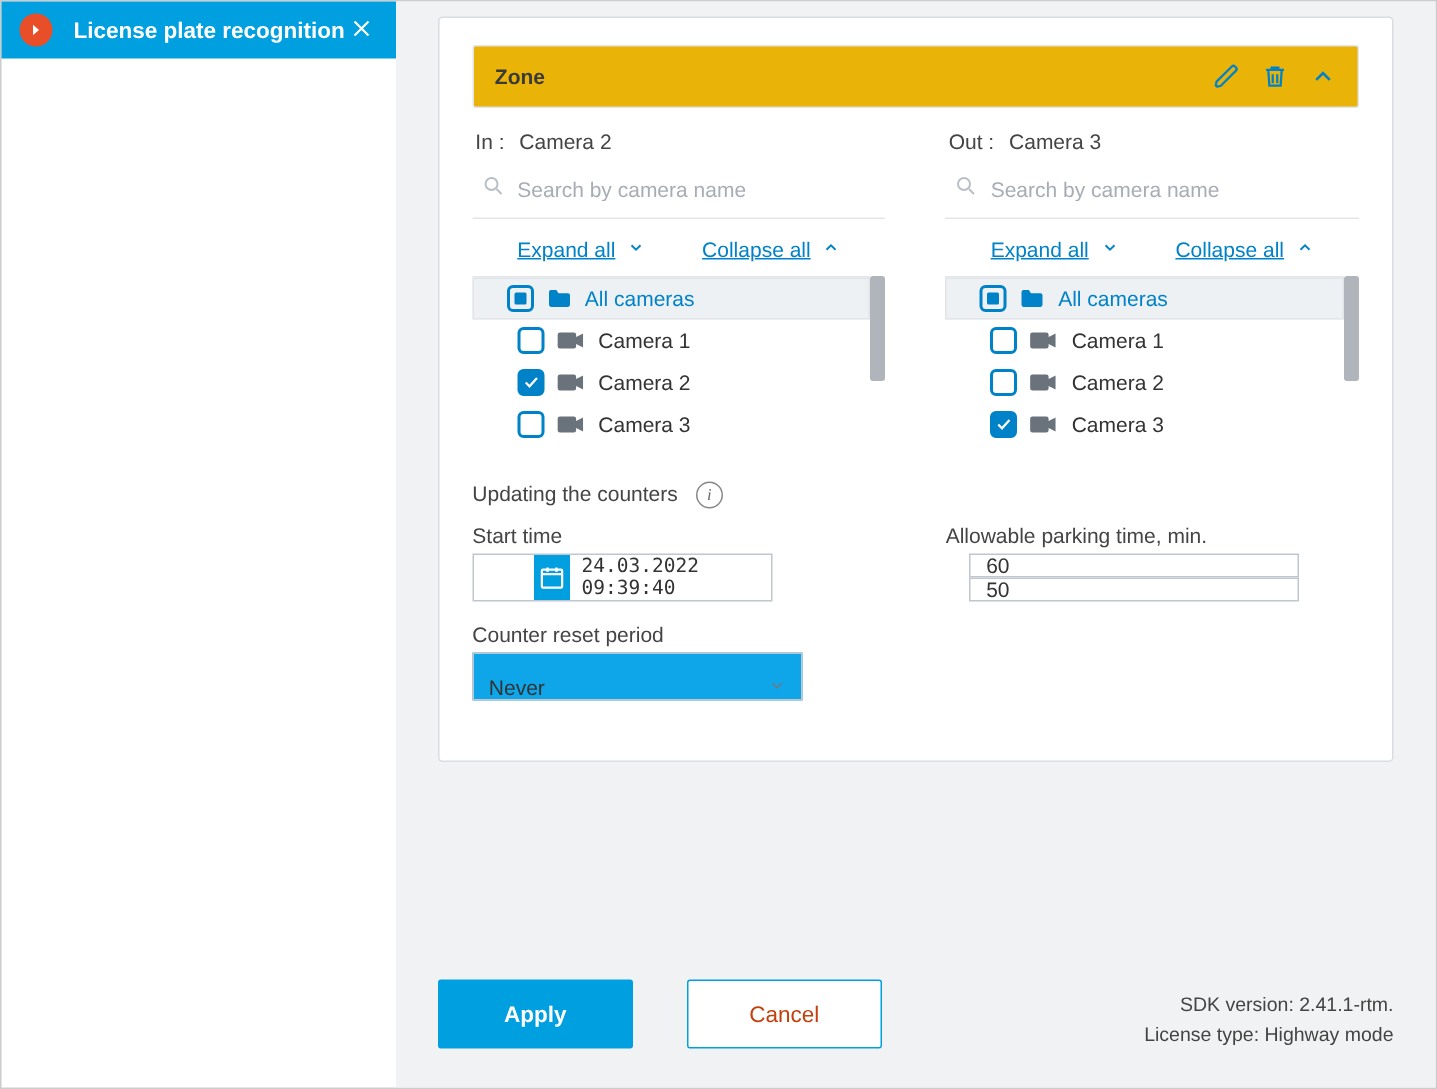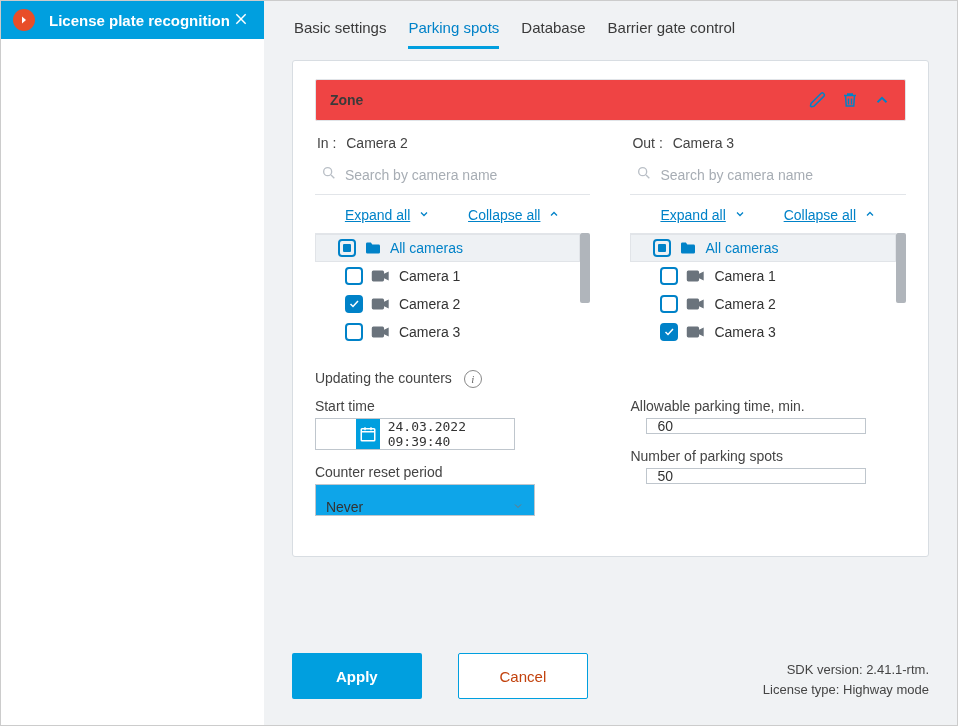--- a/index.html
+++ b/index.html
@@ -70,21 +70,21 @@
 .panel {
   margin: 10px 28px 0 28px;
   background: #fff;
   border: 1px solid #d8dde2;
   border-radius: 3px;
   padding: 18px 22px 40px 22px;
   flex: 0 0 auto;
 }
 
 .zone-header {
-  background: #ef4444;
+  background: #eab308;
   border: 1px solid #e1e4e8;
   border-radius: 2px;
   height: 42px;
   display: flex;
   align-items: center;
   padding: 0 14px;
   margin-bottom: 10px;
 }
 .zone-header .zone-title { font-weight: 600; color: #3a3a3a; flex: 1; }
 .zone-header .icon-btn { margin-left: 14px; cursor: pointer; color: #0082c8; display: flex; }
@@ -285,26 +285,20 @@
     <div class="title">License plate recognition</div>
     <div class="close">
       <svg viewBox="0 0 24 24" fill="none" stroke-width="2.5">
           <path d="M4 4l16 16M20 4L4 20"></path>
         </svg>
     </div>
   </div>
 
   <div class="body">
 
-    <div class="tabs">
-      <div class="tab">Basic settings</div>
-      <div class="tab active">Parking spots</div>
-      <div class="tab">Database</div>
-      <div class="tab">Barrier gate control</div>
-    </div>
 
     <div class="panel">
 
       <div class="zone-header">
         <div class="zone-title">Zone</div>
         <div class="icon-btn">
           <svg viewBox="0 0 24 24" fill="none" stroke="#0082c8" stroke-width="2">
               <path d="M3 21l3.5-.7L20 6.8a2 2 0 000-2.8l-.9-.9a2 2 0 00-2.8 0L2.7 16.6 2 20z"></path>
             </svg>
         </div>
@@ -495,21 +489,20 @@
           <div class="select">
             <span>Never</span>
             <span><svg viewBox="0 0 24 24" fill="none" stroke-width="2">
                   <path d="M6 9l6 6 6-6"></path>
                 </svg></span>
           </div>
         </div>
         <div class="form-col">
           <div class="field-label">Allowable parking time, min.</div>
           <input class="text-input" type="text" value="60" style="">
-          <div class="field-label" style="margin-top:14px">Number of parking spots</div>
           <input class="text-input" type="text" value="50" style="">
         </div>
       </div>
 
     </div>
 
     <div class="footer">
       <div class="btn primary">Apply</div>
       <div class="btn secondary">Cancel</div>
       <div class="footer-info">

